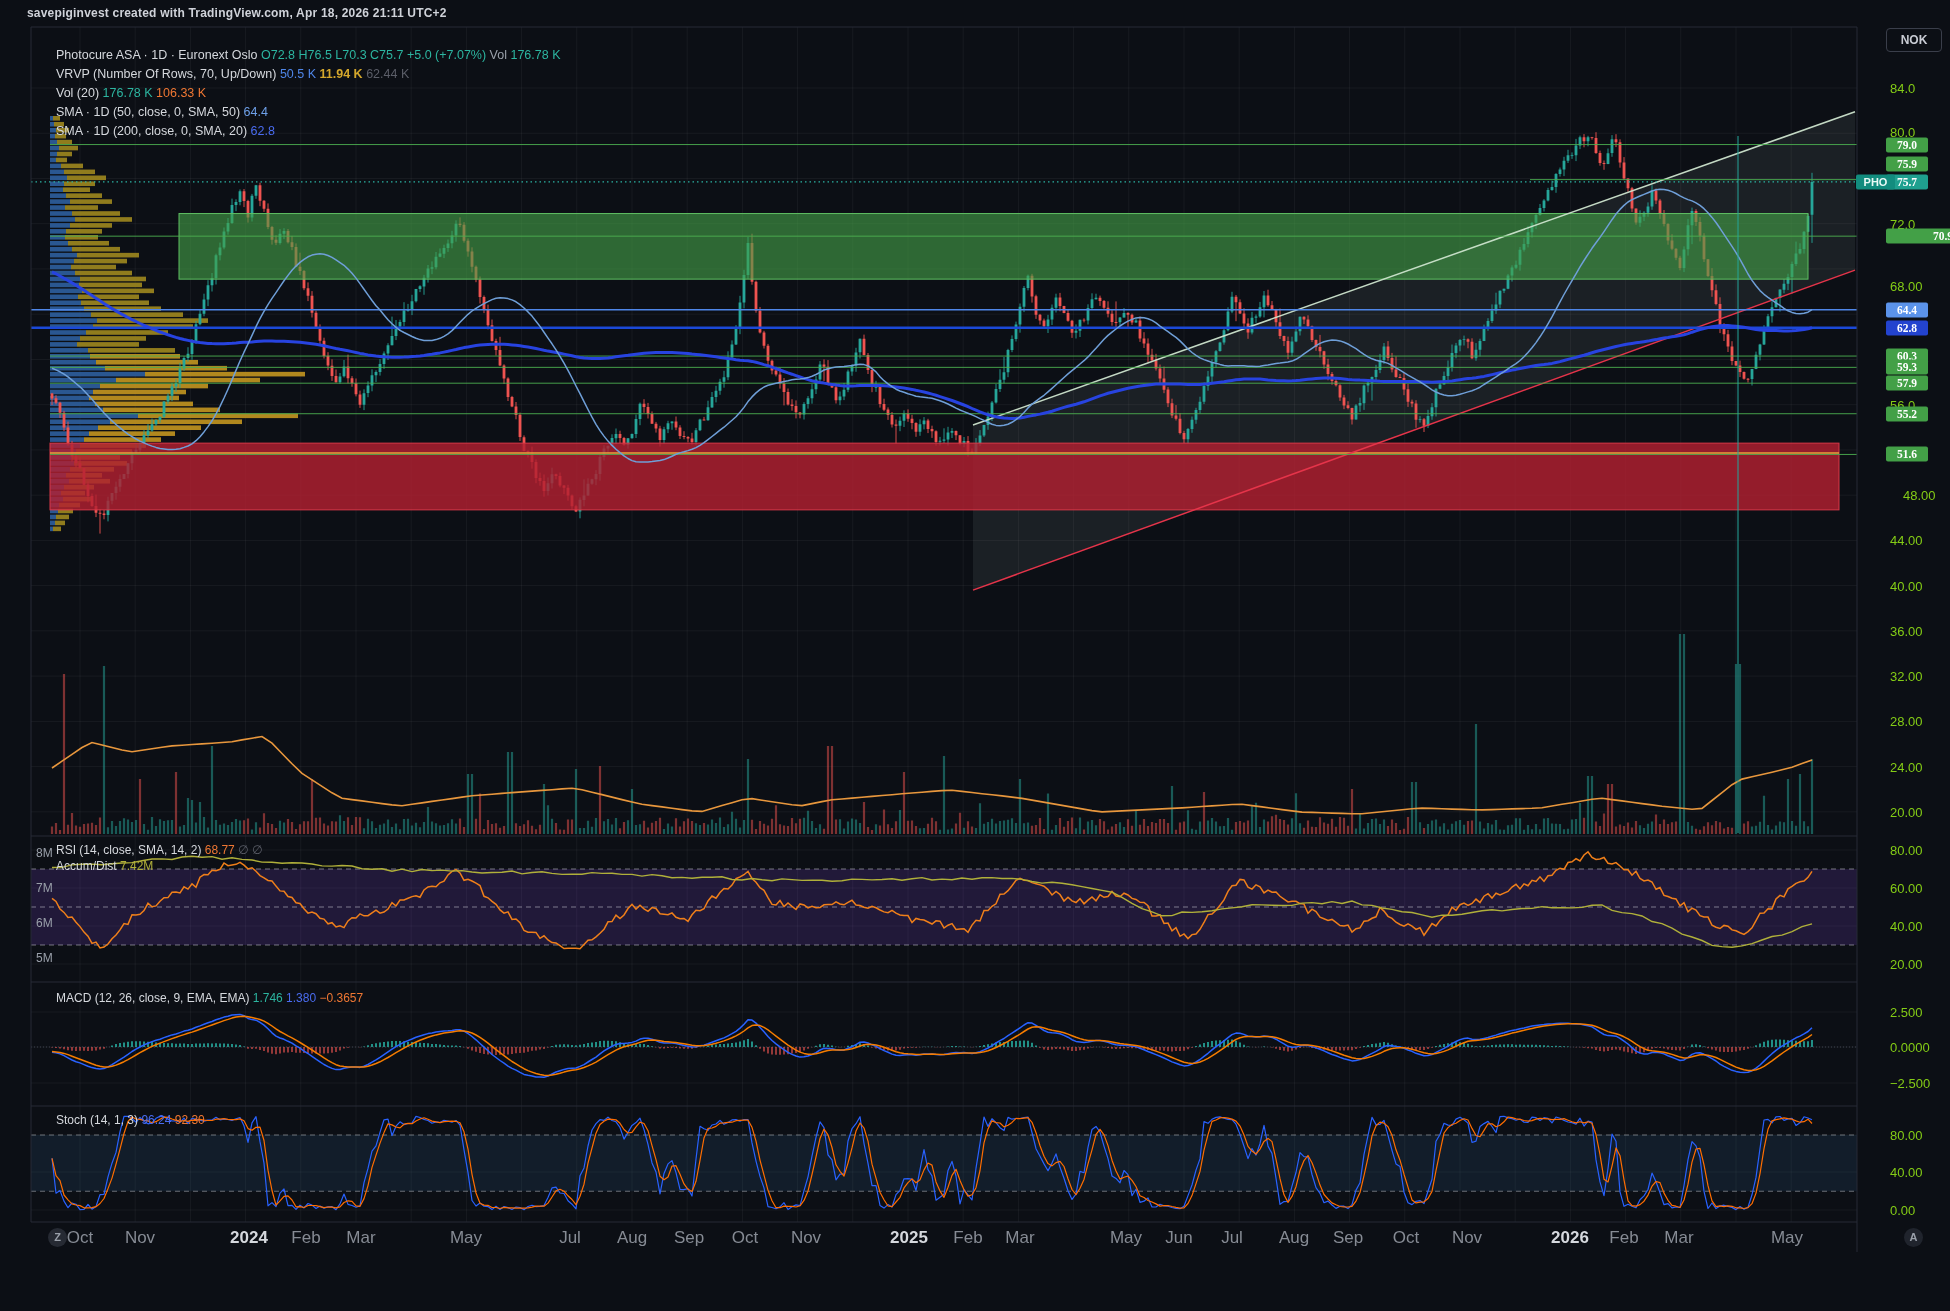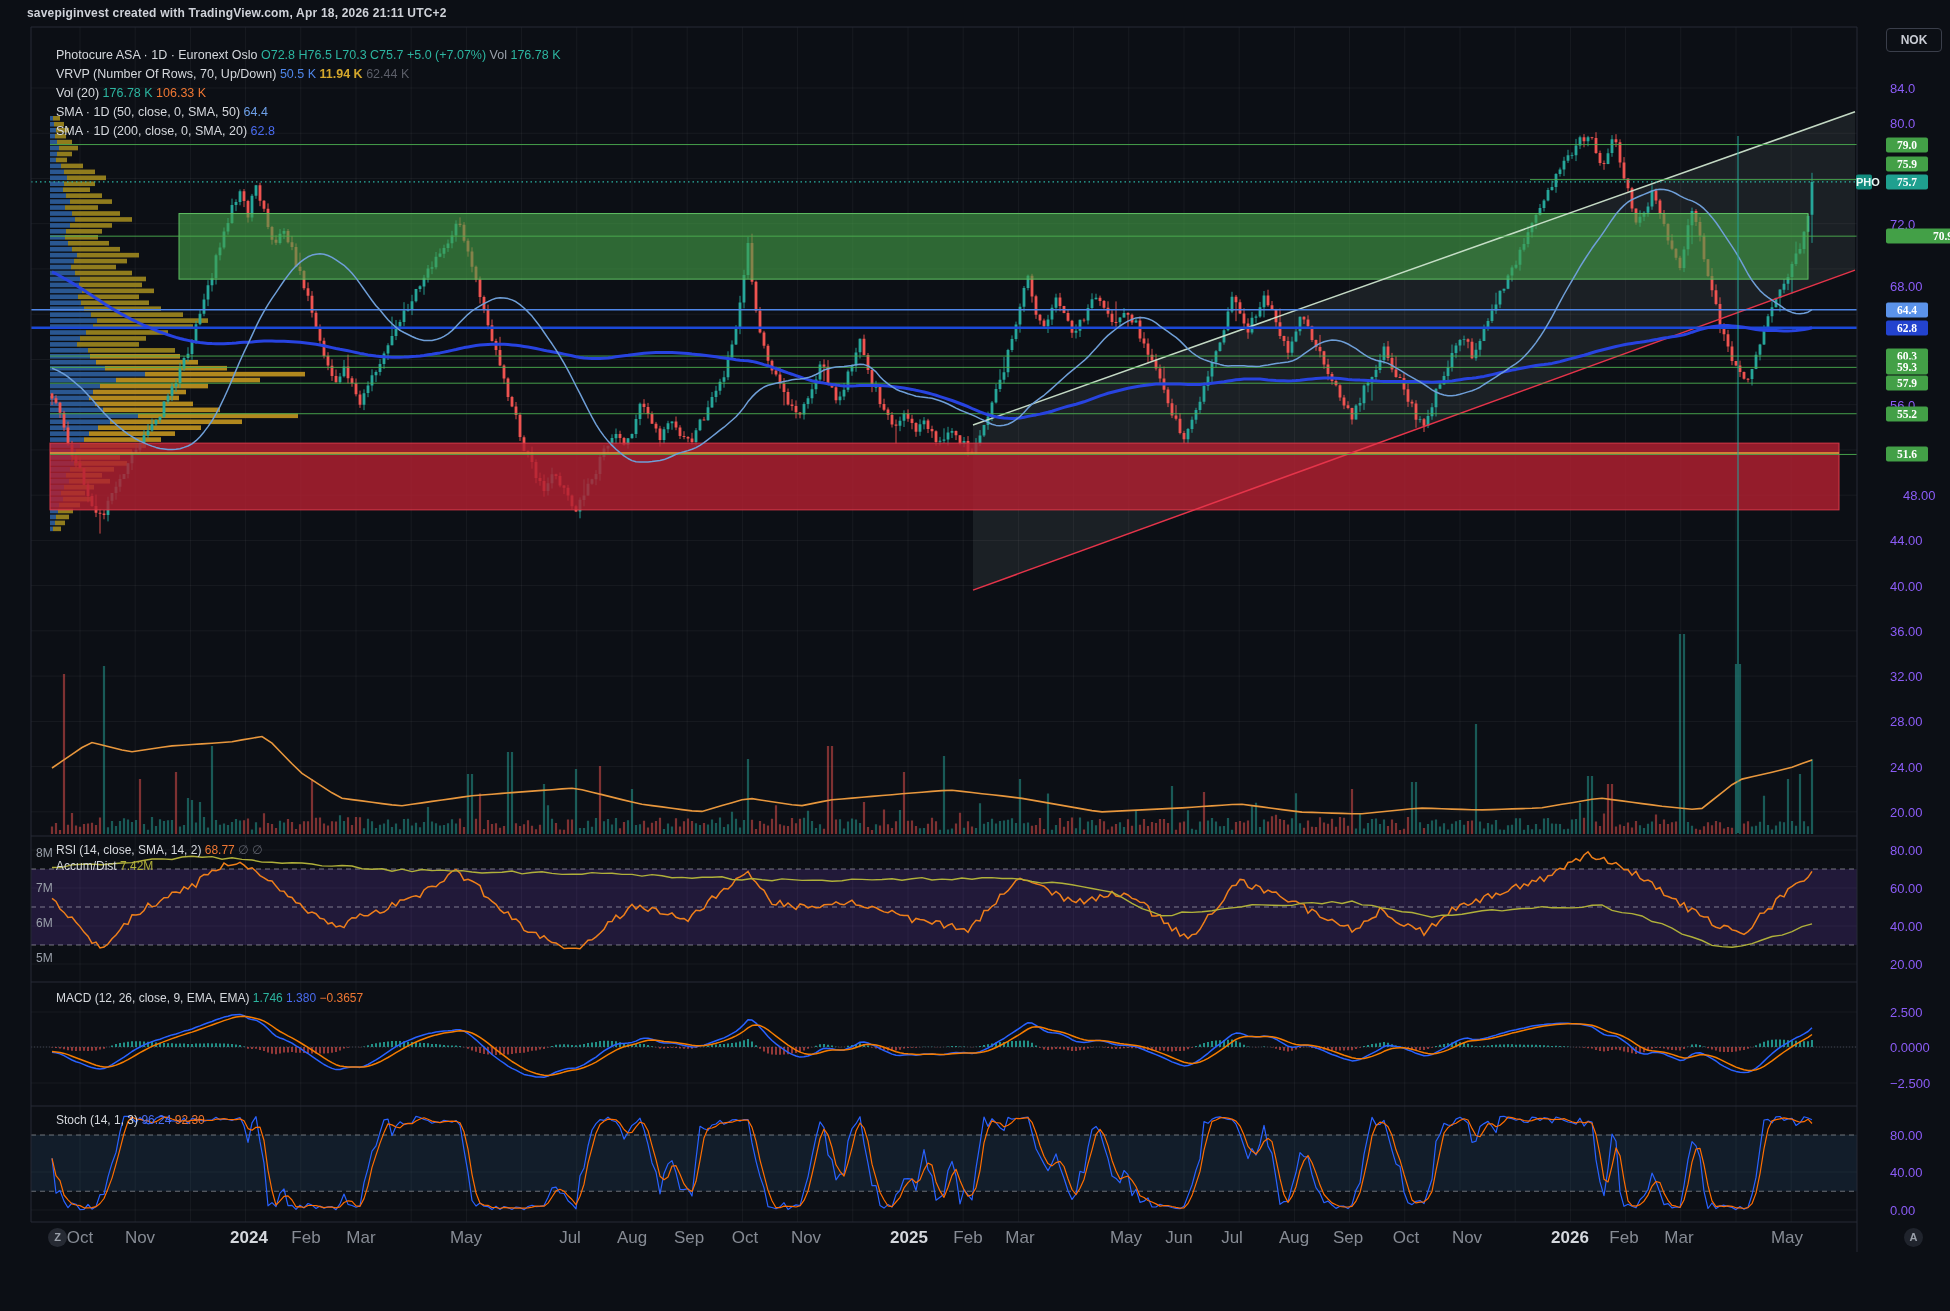--- a/index.html
+++ b/index.html
@@ -6,24 +6,24 @@
   .page{position:relative;width:1950px;height:1311px;background:#0c0f15;overflow:hidden;
         font-family:"Liberation Sans","DejaVu Sans",sans-serif;}
   #chart-svg{position:absolute;left:0;top:0;}
   .watermark{position:absolute;left:27px;top:6px;font-size:12px;font-weight:700;color:#cfd2d9;letter-spacing:.2px;}
   .legend{position:absolute;left:56px;top:46px;line-height:19px;font-size:12.5px;white-space:nowrap;}
   .legend .row{height:19px;}
   .ph{position:absolute;font-size:12px;line-height:16px;white-space:nowrap;}
   .wh{color:#d5d8dd}.lb{color:#9aa0aa}.up{color:#2cb5a0}.yel{color:#d4a72c;font-weight:700}
   .dim{color:#5b5e68}.org{color:#ef7733}.blu{color:#4f86e8}.blu2{color:#6ea0e8}
   .blu3{color:#4a6cf0}.oli{color:#b0b03a}
-  .axis-tick{position:absolute;left:1890px;color:#8b5cf6;font-size:13px;transform:translateY(-50%);}
+  .axis-tick{position:absolute;left:1890px;color:#84cc16;font-size:13px;transform:translateY(-50%);}
   .badge{position:absolute;left:1886px;width:42px;height:15px;border-radius:2px;color:#fff;
          font-size:11.5px;font-weight:700;text-align:center;line-height:15px;transform:translateY(-50%);font-family:Liberation Serif, serif;}
-  .chip{position:absolute;left:1856px;width:16px;height:15px;border-radius:2px;color:#eafaf6;
+  .chip{position:absolute;left:1856px;width:39px;height:15px;border-radius:2px;color:#eafaf6;
         font-size:11px;font-weight:700;text-align:center;line-height:15px;transform:translateY(-50%);}
   .mlab{position:absolute;left:36px;color:#9aa0aa;font-size:12px;transform:translateY(-50%);}
   .tlab{position:absolute;top:1228px;font-size:17px;color:#868b94;transform:translateX(-50%);}
   .tlab.year{color:#d6d9de;font-weight:700;}
   .btn-nok{position:absolute;left:1886px;top:28px;width:54px;height:22px;border:1px solid #3a3e4a;
            border-radius:4px;color:#c8cbd3;font-size:12px;font-weight:700;text-align:center;line-height:22px;cursor:pointer;}
   .circ{position:absolute;width:19px;height:19px;border-radius:50%;background:#262a33;color:#9aa0aa;
         font-size:11px;font-weight:700;text-align:center;line-height:19px;cursor:pointer;}
   .footer{position:absolute;left:0;top:1252px;width:1950px;height:59px;background:#15181f;}
   .brand{position:absolute;left:26px;top:14px;display:flex;align-items:center;color:#eef0f3;}
@@ -316,21 +316,21 @@
       <div class="row"><span class="wh">SMA · 1D (200, close, 0, SMA, 20)  </span><span class="blu3">62.8</span></div>
     </div>
 
   <div class="ph" id="rsi-header" style="left:56px;top:842px"><span class="wh">RSI (14, close, SMA, 14, 2) </span><span class="org">68.77 </span><span class="dim"> ∅  ∅</span></div>
   <div class="ph" id="rsi-header2" style="left:56px;top:858px"><span class="wh">Accum/Dist </span><span class="oli">7.42M</span></div>
   <div class="ph" id="macd-header" style="left:56px;top:990px"><span class="wh">MACD (12, 26, close, 9, EMA, EMA)  </span><span class="up">1.746 </span><span class="blu3">1.380 </span><span class="org">−0.3657</span></div>
   <div class="ph" id="stoch-header" style="left:56px;top:1112px"><span class="wh">Stoch (14, 1, 3)  </span><span class="blu3">96.24 </span><span class="org">92.30</span></div>
 
   <div id="axis-layer">
       <div class="axis-tick" style="top: 88px;">84.0</div>
-      <div class="axis-tick" style="top: 123px;">80.0</div>
+      <div class="axis-tick" style="top: 132px;">80.0</div>
       <div class="axis-tick" style="top: 224px;">72.0</div>
       <div class="axis-tick" style="top: 286px;">68.00</div>
       <div class="axis-tick" style="top: 405px;">56.0</div>
       <div class="axis-tick" style="top: 495px; margin-left: 13px;">48.00</div>
       <div class="axis-tick" style="top: 540px;">44.00</div>
       <div class="axis-tick" style="top: 586px;">40.00</div>
       <div class="axis-tick" style="top: 631px;">36.00</div>
       <div class="axis-tick" style="top: 676px;">32.00</div>
       <div class="axis-tick" style="top: 721px;">28.00</div>
       <div class="axis-tick" style="top: 767px;">24.00</div>

